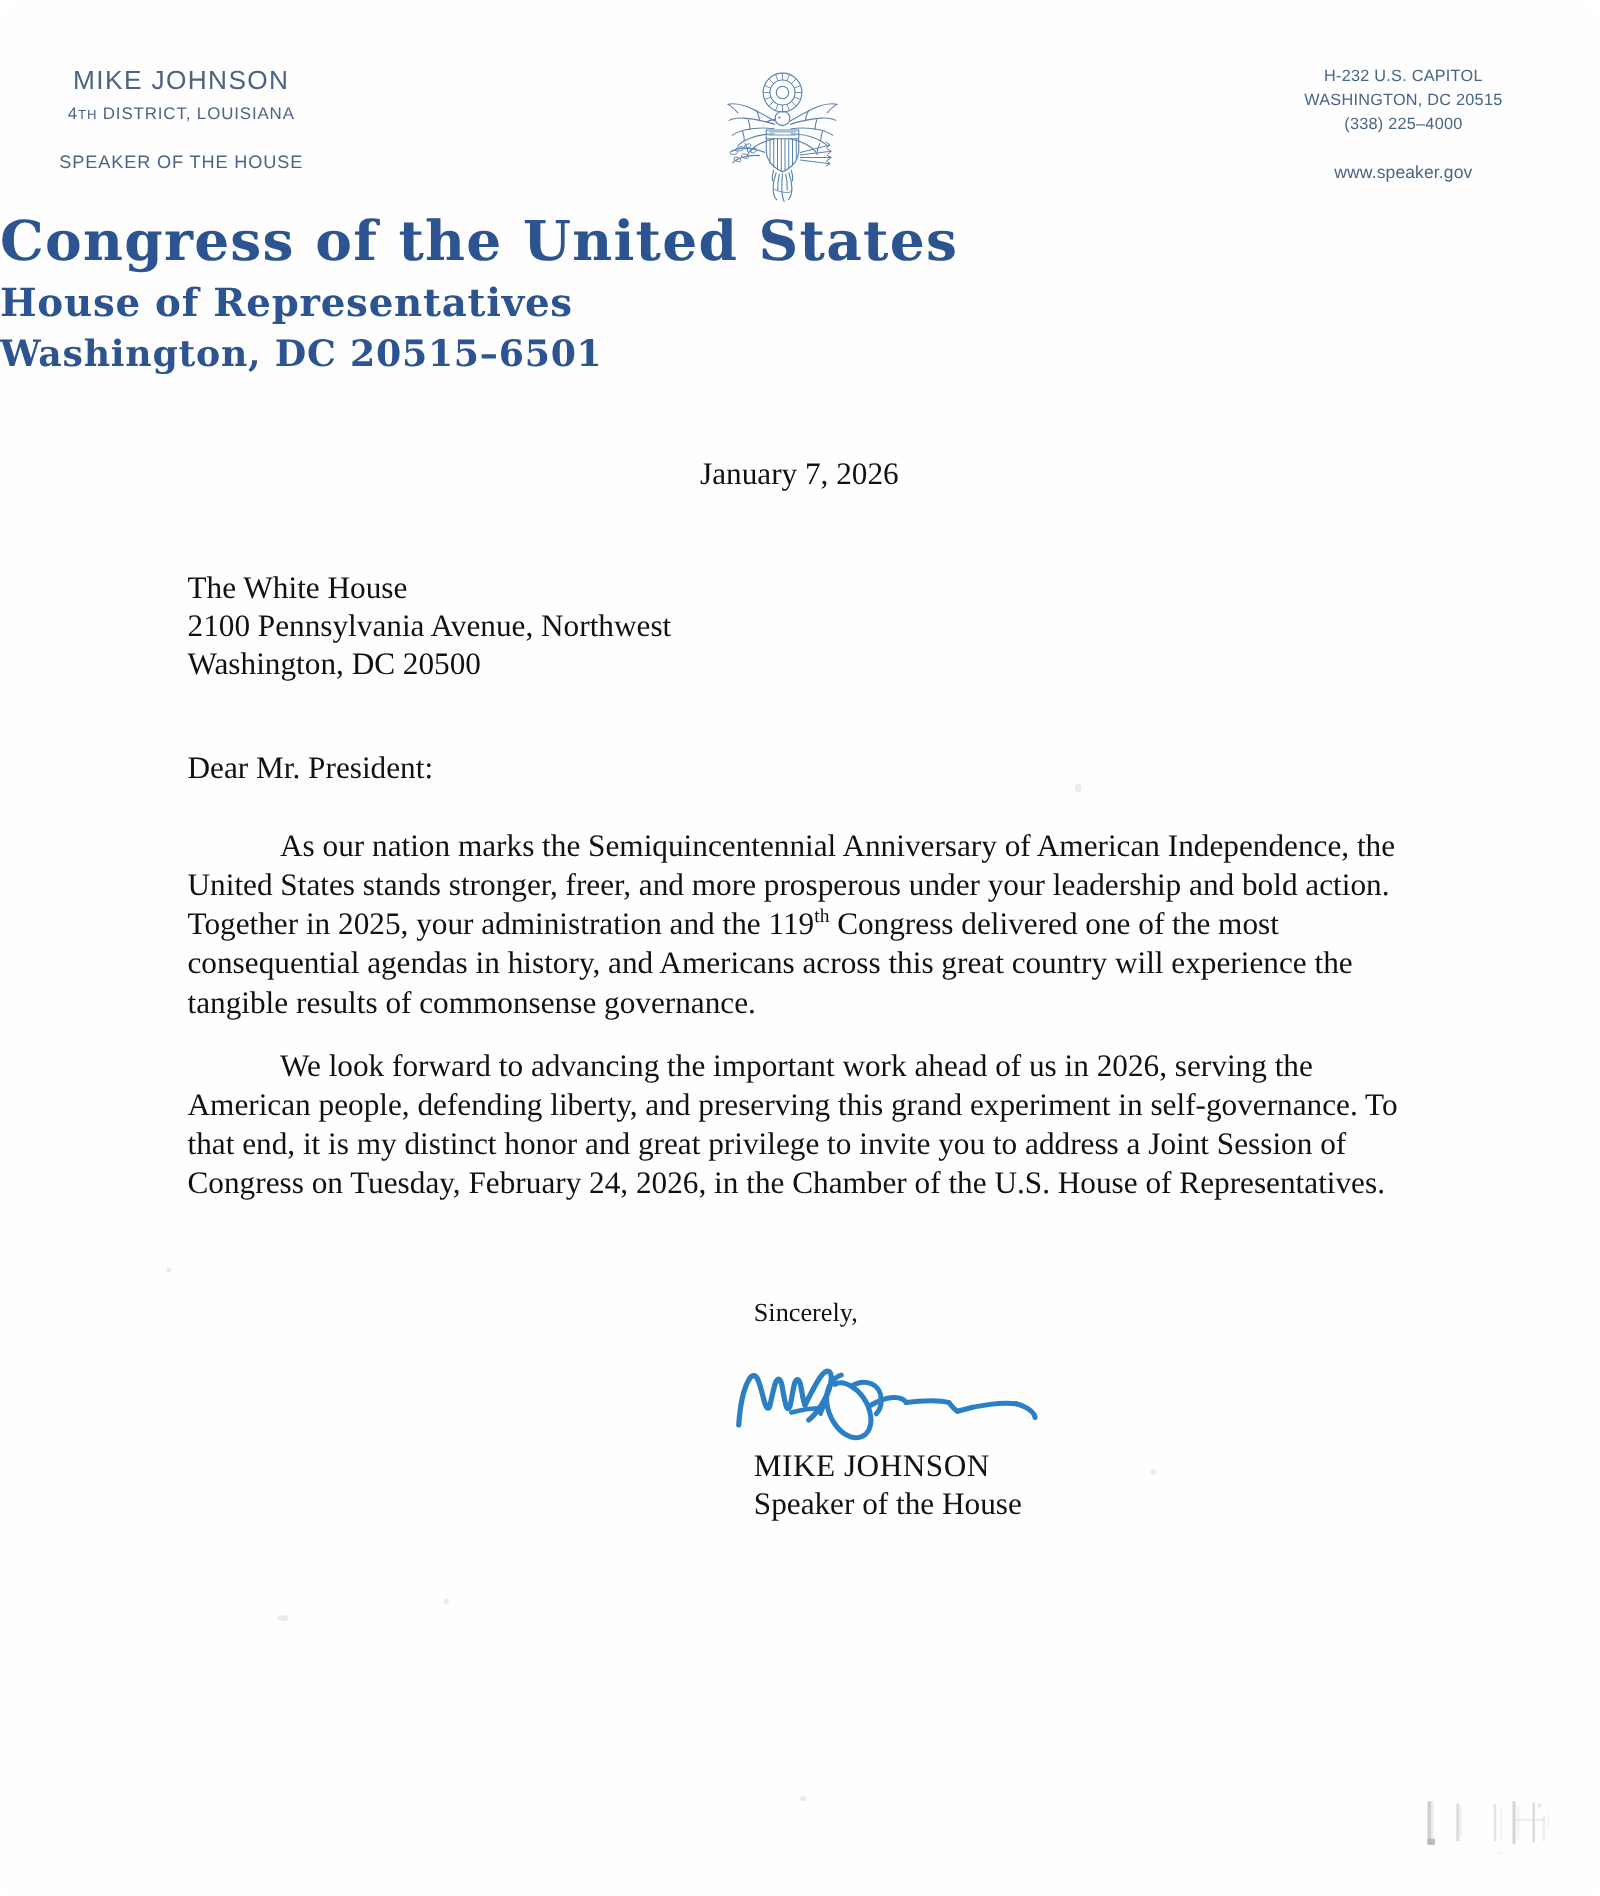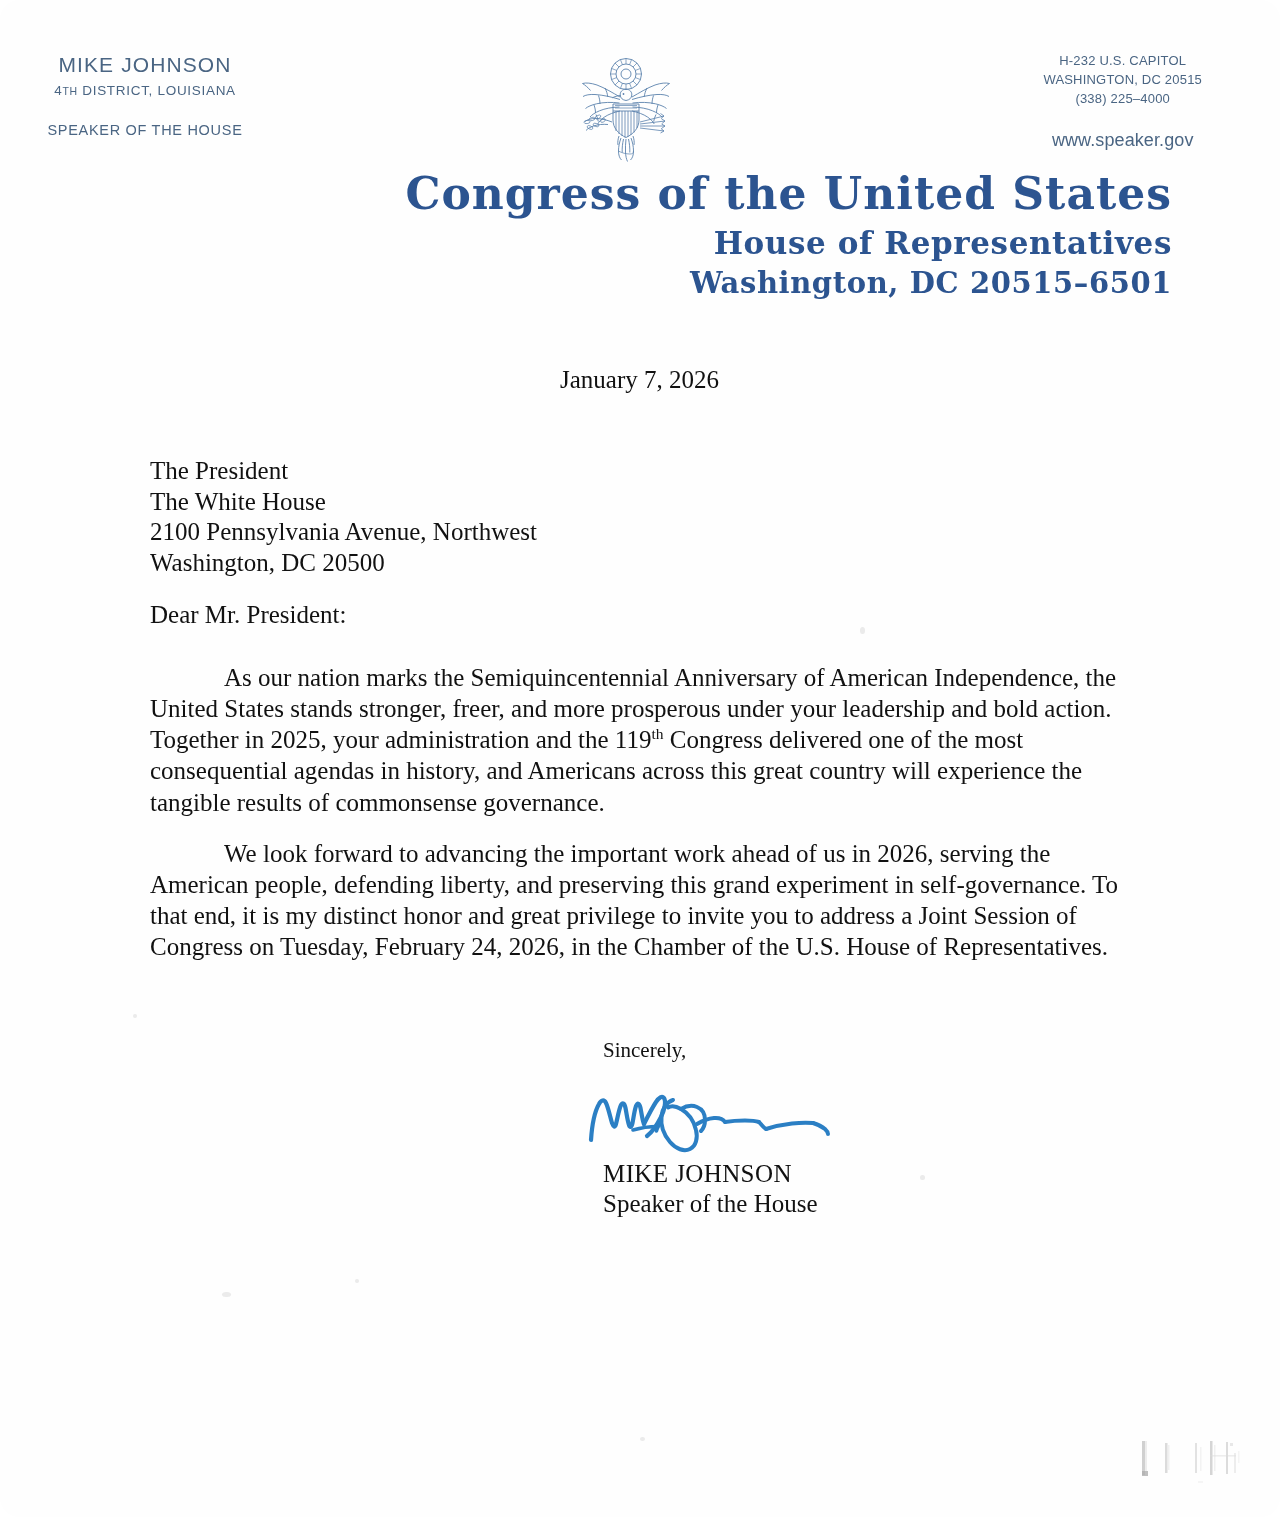--- a/index.html
+++ b/index.html
@@ -54,41 +54,41 @@
     top: 52px;
     text-align: center;
     font-family: "Liberation Sans", sans-serif;
     color: #4a6583;
     font-size: 13px;
     line-height: 1.45;
     letter-spacing: 0.2px;
   }
   .lh-web {
     margin-top: 18px;
-    font-size: 18px;
+    font-size: 14px;
     letter-spacing: 0.1px;
   }
 
   
   .seal {
     position: absolute;
     left: 565px;
     top: 52px;
     width: 122px;
     height: 112px;
   }
   .seal svg { display: block; width: 100%; height: 100%; }
 
   
   .masthead {
     position: absolute;
     left: 0;
     top: 170px;
     width: 1172px;
-    text-align: right;
+    text-align: left;
     color: #2c5490;
     font-family: "DejaVu Serif", "Liberation Serif", serif;
     font-weight: 700;
   }
   .mh1 {
     font-size: 44px;
     letter-spacing: 1px;
     line-height: 1.08;
   }
   .mh2 {
@@ -311,21 +311,20 @@
 
   <div class="masthead">
     <div class="mh1">Congress of the United States</div>
     <div class="mh2">House of Representatives</div>
     <div class="mh3">Washington, DC 20515–6501</div>
   </div>
 
   <div class="date-line">January 7, 2026</div>
 
   <div class="address-block">
-    <div>The President</div>
     <div>The White House</div>
     <div>2100 Pennsylvania Avenue, Northwest</div>
     <div>Washington, DC  20500</div>
   </div>
 
   <div class="salutation">Dear Mr. President:</div>
 
   <div class="para para-1"><span class="indent"></span><span>As our nation marks the Semiquincentennial Anniversary of American Independence, the United States stands stronger, freer, and more prosperous under your leadership and bold action. Together in 2025, your administration and the 119</span><sup class="ord">th</sup><span> Congress delivered one of the most consequential agendas in history, and Americans across this great country will experience the tangible results of commonsense governance.</span></div>
 
   <div class="para para-2"><span class="indent"></span><span>We look forward to advancing the important work ahead of us in 2026, serving the American people, defending liberty, and preserving this grand experiment in self-governance. To that end, it is my distinct honor and great privilege to invite you to address a Joint Session of Congress on Tuesday, February 24, 2026, in the Chamber of the U.S. House of Representatives.</span></div>

